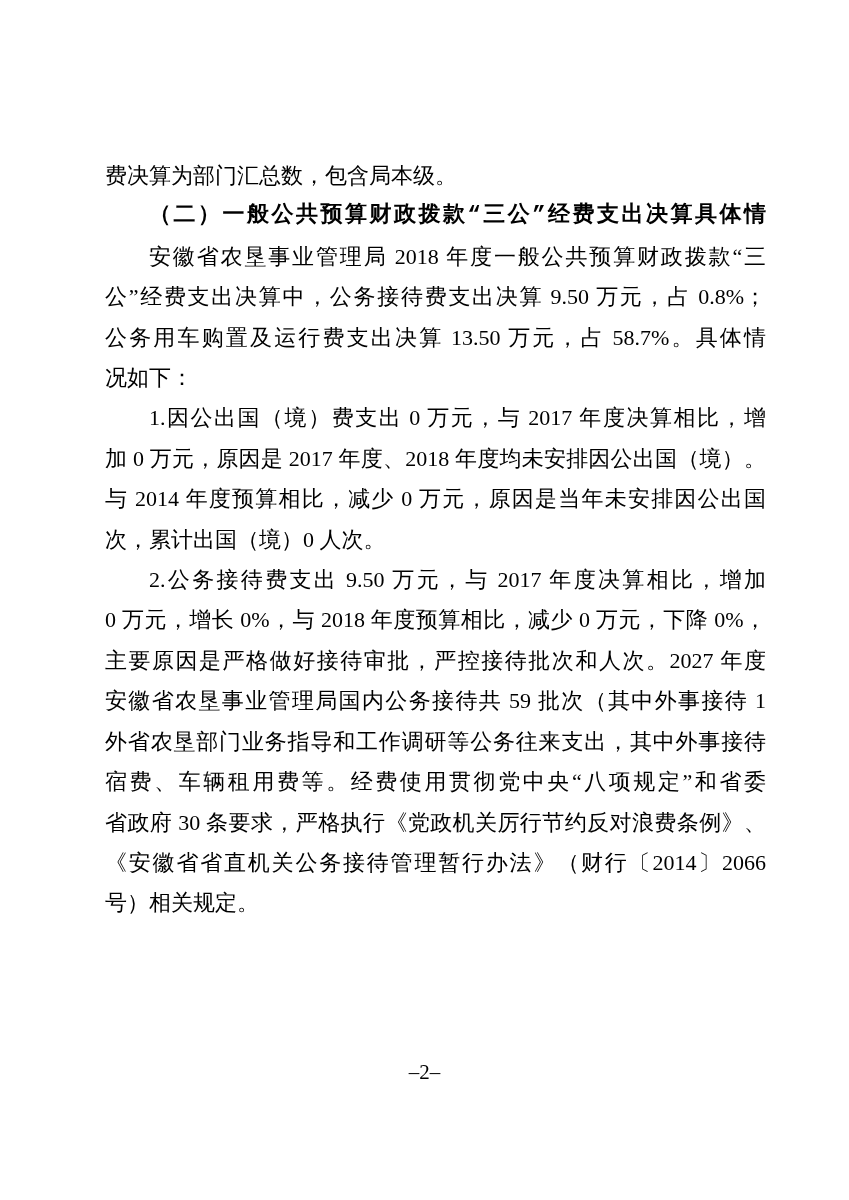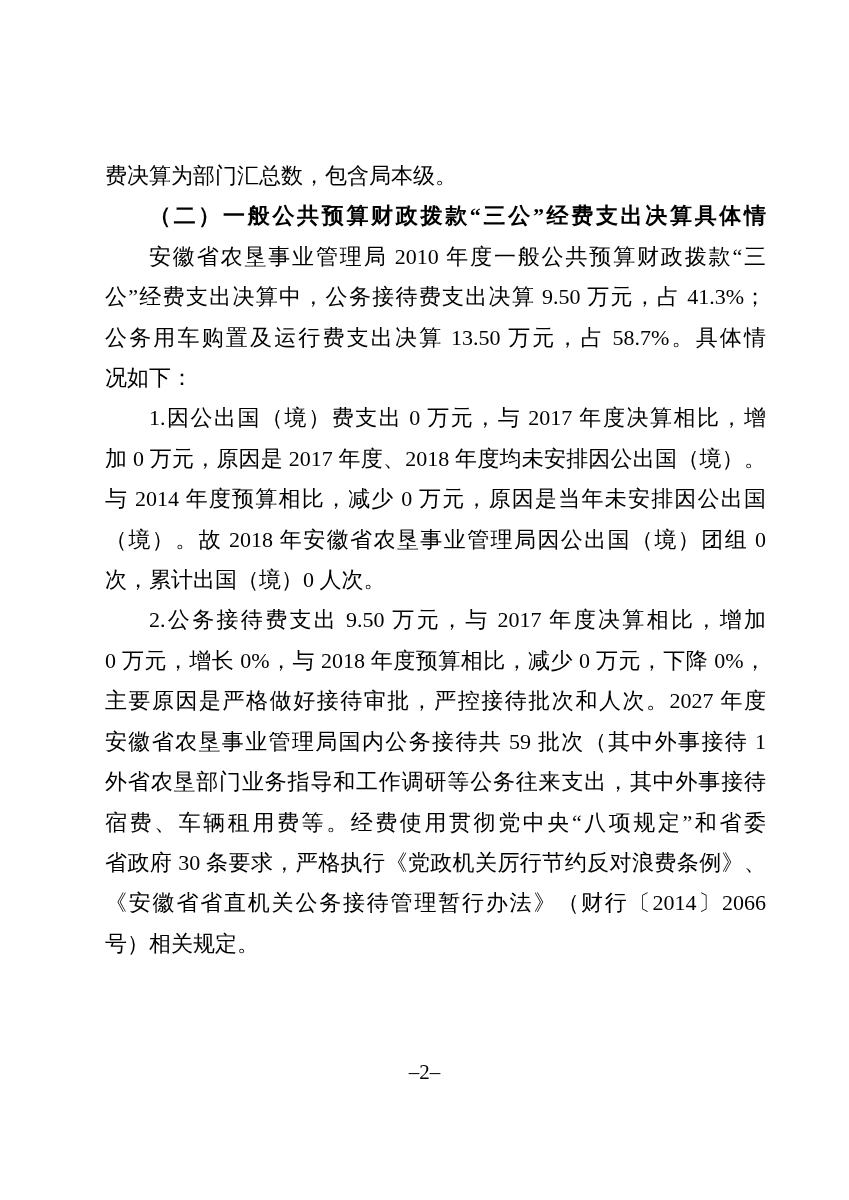--- a/index.html
+++ b/index.html
@@ -32,49 +32,48 @@
   }
   .line.end {
     text-align: left;
     text-align-last: left;
   }
   .line.indent {
     text-indent: 44px;
   }
   .line.bold {
     font-weight: bold;
-    font-family: Liberation Serif, serif;
+    font-family: Liberation Mono, monospace;
   }
   .footer {
     position: absolute;
     top: 1060px;
     left: 0;
     width: 100%;
     text-align: center;
     font-size: 21px;
     line-height: 24px;
     font-family: "Liberation Serif", "DejaVu Serif", serif;
     color: #000000;
   }
 </style>
 </head>
 <body>
 
 <div class="page">
   <div class="content">
       <div class="line end">费决算为部门汇总数，包含局本级。</div>
       <div class="line indent bold">（二）一般公共预算财政拨款“三公”经费支出决算具体情</div>
-      <div class="line indent">安徽省农垦事业管理局 2010 年度一般公共预算财政拨款“三</div>
-      <div class="line">公”经费支出决算中，公务接待费支出决算 9.50 万元，占 41.3%；</div>
+      <div class="line indent">安徽省农垦事业管理局 2018 年度一般公共预算财政拨款“三</div>
+      <div class="line">公”经费支出决算中，公务接待费支出决算 9.50 万元，占 0.8%；</div>
       <div class="line">公务用车购置及运行费支出决算 13.50 万元，占 58.7%。具体情</div>
       <div class="line end">况如下：</div>
       <div class="line indent">1.因公出国（境）费支出 0 万元，与 2017 年度决算相比，增</div>
       <div class="line">加 0 万元，原因是 2017 年度、2018 年度均未安排因公出国（境）。</div>
       <div class="line">与 2014 年度预算相比，减少 0 万元，原因是当年未安排因公出国</div>
-      <div class="line">（境）。故 2018 年安徽省农垦事业管理局因公出国（境）团组 0</div>
       <div class="line end">次，累计出国（境）0 人次。</div>
       <div class="line indent">2.公务接待费支出 9.50 万元，与 2017 年度决算相比，增加</div>
       <div class="line">0 万元，增长 0%，与 2018 年度预算相比，减少 0 万元，下降 0%，</div>
       <div class="line">主要原因是严格做好接待审批，严控接待批次和人次。2027 年度</div>
       <div class="line">安徽省农垦事业管理局国内公务接待共 59 批次（其中外事接待 1</div>
       <div class="line">外省农垦部门业务指导和工作调研等公务往来支出，其中外事接待</div>
       <div class="line">宿费、车辆租用费等。经费使用贯彻党中央“八项规定”和省委</div>
       <div class="line">省政府 30 条要求，严格执行《党政机关厉行节约反对浪费条例》、</div>
       <div class="line">《安徽省省直机关公务接待管理暂行办法》（财行〔2014〕2066</div>
       <div class="line end">号）相关规定。</div>

